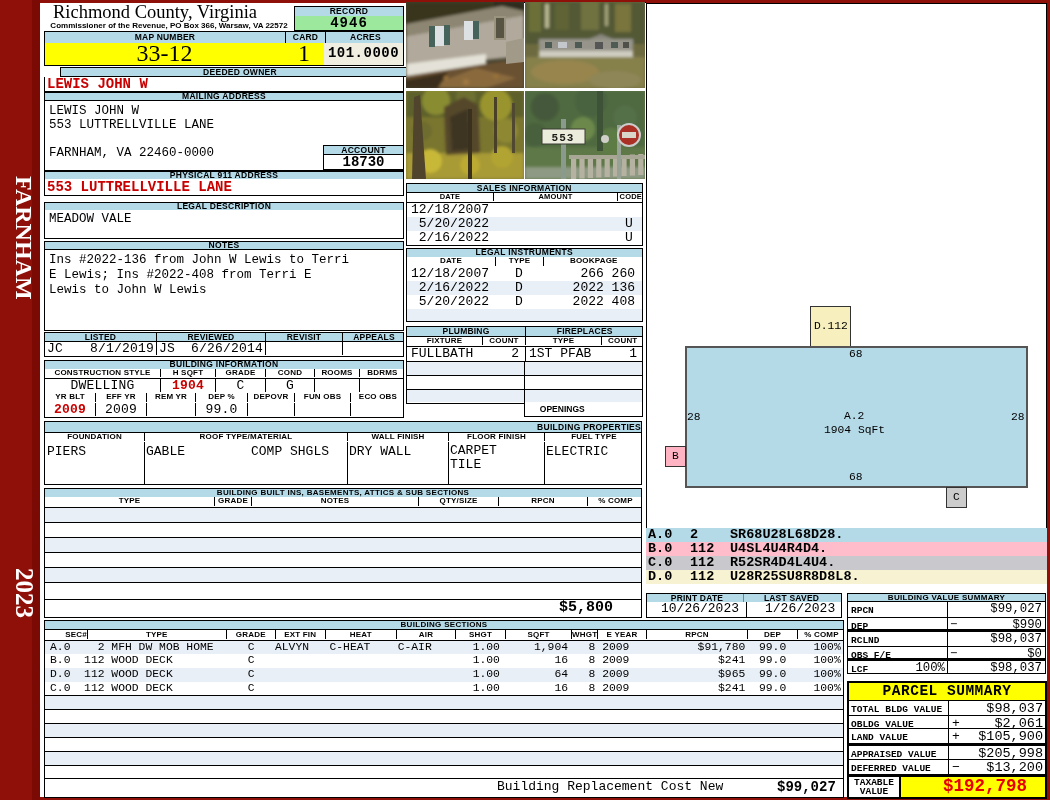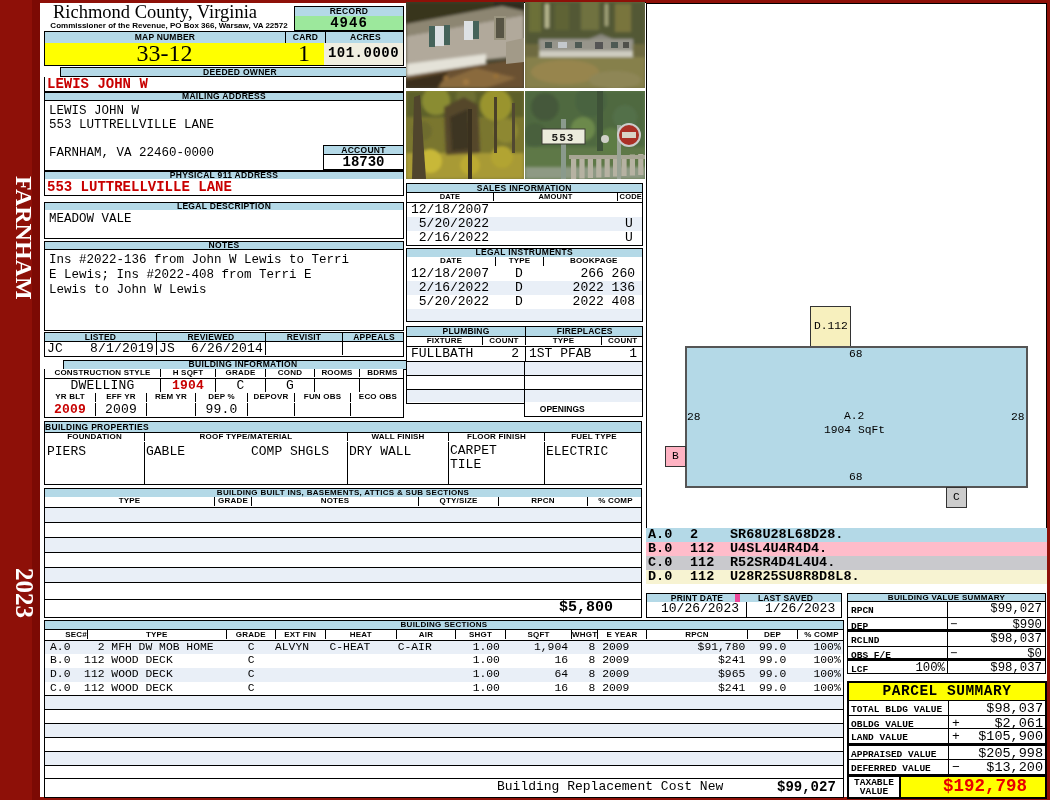--- a/index.html
+++ b/index.html
@@ -52,21 +52,21 @@
         <span style="float:left;padding-left:2px">JC</span>
         <span style="float:right;padding-right:2px">8/1/2019</span>
       </div>
       <div style="position:absolute;left:111px;top:0;width:109px;height:13.5px;border-left:1px solid #000;text-align:left;line-height:13.5px;overflow:hidden">
         <span style="float:left;padding-left:2px">JS</span>
         <span style="float:right;padding-right:2px">6/26/2014</span>
       </div>
       <div style="position:absolute;left:220px;top:0;width:77px;height:13.5px;border-left:1px solid #000;text-align:left;line-height:13.5px;overflow:hidden"></div>
       <div style="position:absolute;left:297px;top:0;width:63px;height:13.5px;border-left:1px solid #000;text-align:left;line-height:13.5px;overflow:hidden"></div>
     </div>
-<div class="ab " style="left:44px;top:360px;width:360px;height:9.5px;background:#b4d9e7;border:1px solid #000;font:bold 8.5px 'Liberation Sans',sans-serif;text-align:center;line-height:7.5px;letter-spacing:.3px;margin-left:19px;">BUILDING INFORMATION</div>
+<div class="ab " style="left:44px;top:360px;width:360px;height:9.5px;background:#b4d9e7;border:1px solid #000;font:bold 8.5px 'Liberation Sans',sans-serif;text-align:center;line-height:7.5px;letter-spacing:.3px;">BUILDING INFORMATION</div>
 <div class="ab " style="left:44px;top:369px;width:360px;height:10px;background:#fff;border:1px solid #000;font:bold 8px 'Liberation Sans',sans-serif;letter-spacing:.2px;border-top:none">
       <div style="position:absolute;left:0px;top:0;width:115px;height:8px;text-align:center;line-height:8px;overflow:hidden">CONSTRUCTION STYLE</div>
       <div style="position:absolute;left:115px;top:0;width:55px;height:8px;border-left:1px solid #000;text-align:center;line-height:8px;overflow:hidden">H SQFT</div>
       <div style="position:absolute;left:170px;top:0;width:50px;height:8px;border-left:1px solid #000;text-align:center;line-height:8px;overflow:hidden">GRADE</div>
       <div style="position:absolute;left:220px;top:0;width:49px;height:8px;border-left:1px solid #000;text-align:center;line-height:8px;overflow:hidden">COND</div>
       <div style="position:absolute;left:269px;top:0;width:45px;height:8px;border-left:1px solid #000;text-align:center;line-height:8px;overflow:hidden">ROOMS</div>
       <div style="position:absolute;left:314px;top:0;width:46px;height:8px;border-left:1px solid #000;text-align:center;line-height:8px;overflow:hidden">BDRMS</div>
     </div>
 <div class="ab " style="left:44px;top:378.5px;width:360px;height:15px;background:#fff;border:1px solid #000;font:normal 13px 'Liberation Mono',monospace;letter-spacing:.2px;border-top:none">
       <div style="position:absolute;left:0px;top:0;width:115px;height:13px;text-align:center;line-height:13px;overflow:hidden">DWELLING</div>
@@ -87,21 +87,21 @@
     </div>
 <div class="ab " style="left:44px;top:403px;width:360px;height:15px;background:#fff;border:1px solid #000;font:normal 13px 'Liberation Mono',monospace;letter-spacing:.2px;border-top:none">
       <div style="position:absolute;left:0px;top:0;width:50px;height:13px;text-align:center;line-height:13px;overflow:hidden"><span style="color:#c80000;font-weight:bold">2009</span></div>
       <div style="position:absolute;left:50px;top:0;width:51px;height:13px;border-left:1px solid #000;text-align:center;line-height:13px;overflow:hidden">2009</div>
       <div style="position:absolute;left:101px;top:0;width:49px;height:13px;border-left:1px solid #000;text-align:center;line-height:13px;overflow:hidden"></div>
       <div style="position:absolute;left:150px;top:0;width:52px;height:13px;border-left:1px solid #000;text-align:center;line-height:13px;overflow:hidden">99.0</div>
       <div style="position:absolute;left:202px;top:0;width:47px;height:13px;border-left:1px solid #000;text-align:center;line-height:13px;overflow:hidden"></div>
       <div style="position:absolute;left:249px;top:0;width:56px;height:13px;border-left:1px solid #000;text-align:center;line-height:13px;overflow:hidden"></div>
       <div style="position:absolute;left:305px;top:0;width:55px;height:13px;border-left:1px solid #000;text-align:center;line-height:13px;overflow:hidden"></div>
     </div>
-<div class="ab " style="left:44px;top:420.5px;width:598px;height:12px;background:#b4d9e7;border:1px solid #000;font:bold 8.5px 'Liberation Sans',sans-serif;text-align:left;line-height:10px;letter-spacing:.3px;">BUILDING PROPERTIES</div>
+<div class="ab " style="left:44px;top:420.5px;width:598px;height:12px;background:#b4d9e7;border:1px solid #000;font:bold 8.5px 'Liberation Sans',sans-serif;text-align:right;line-height:10px;letter-spacing:.3px;">BUILDING PROPERTIES</div>
 <div class="ab " style="left:44px;top:432.5px;width:598px;height:10.5px;background:#fff;border:1px solid #000;font:bold 8px 'Liberation Sans',sans-serif;letter-spacing:.2px;border-top:none">
       <div style="position:absolute;left:0px;top:0;width:99px;height:8.5px;text-align:center;line-height:8.5px;overflow:hidden">FOUNDATION</div>
       <div style="position:absolute;left:99px;top:0;width:203px;height:8.5px;border-left:1px solid #000;text-align:center;line-height:8.5px;overflow:hidden">ROOF TYPE/MATERIAL</div>
       <div style="position:absolute;left:302px;top:0;width:101px;height:8.5px;border-left:1px solid #000;text-align:center;line-height:8.5px;overflow:hidden">WALL FINISH</div>
       <div style="position:absolute;left:403px;top:0;width:96px;height:8.5px;border-left:1px solid #000;text-align:center;line-height:8.5px;overflow:hidden">FLOOR FINISH</div>
       <div style="position:absolute;left:499px;top:0;width:99px;height:8.5px;border-left:1px solid #000;text-align:center;line-height:8.5px;overflow:hidden">FUEL TYPE</div>
     </div>
 <div class="ab " style="left:44px;top:487.5px;width:598px;height:10px;background:#b4d9e7;border:1px solid #000;font:bold 8px 'Liberation Sans',sans-serif;text-align:center;line-height:8px;letter-spacing:.3px;">BUILDING BUILT INS, BASEMENTS, ATTICS &amp; SUB SECTIONS</div>
 <div class="ab " style="left:44px;top:442px;width:598px;height:43px;background:#fff;border:1px solid #000;border-top:none;font:13px 'Liberation Mono',monospace">
       <div style="position:absolute;left:99px;top:0;bottom:0;width:1px;background:#000"></div>
@@ -343,21 +343,21 @@
       <span style="position:absolute;left:44px">112</span>
       <span style="position:absolute;left:84px">R52SR4D4L4U4.</span>
     </div>
 <div class="ab " style="left:646px;top:570px;width:401px;height:14px;background:#f7f3d2;font:bold 13.5px 'Liberation Mono',monospace;line-height:13.5px">
       <span style="position:absolute;left:2px">D.0</span>
       <span style="position:absolute;left:44px">112</span>
       <span style="position:absolute;left:84px">U28R25SU8R8D8L8.</span>
     </div>
 <div class="ab " style="left:646px;top:592.5px;width:196px;height:10px;background:#b4d9e7;border:1px solid #000;font:bold 8.5px 'Liberation Sans',sans-serif;letter-spacing:.2px;">
       <div style="position:absolute;left:0px;top:0;width:100px;height:8px;text-align:center;line-height:8px;overflow:hidden">PRINT DATE</div>
-      <div style="position:absolute;left:88px;top:0;width:96px;height:8px;border-left:5px solid #ec4899;text-align:center;line-height:8px;overflow:hidden">LAST SAVED</div>
+      <div style="position:absolute;left:96px;top:0;width:96px;height:8px;border-left:1px solid #ec4899;text-align:center;line-height:8px;overflow:hidden">LAST SAVED</div>
     </div>
 <div class="ab " style="left:646px;top:602px;width:196px;height:15.5px;background:#fff;border:1px solid #000;border-top:none;font:13px 'Liberation Mono',monospace;line-height:14px">
       <span style="position:absolute;left:14px">10/26/2023</span>
       <span style="position:absolute;left:118px">1/26/2023</span>
       <div style="position:absolute;left:99px;top:0;bottom:0;width:1px;background:#000"></div>
     </div>
 <div class="ab " style="left:847px;top:592.5px;width:199px;height:9.5px;background:#b4d9e7;border:1px solid #000;font:bold 8px 'Liberation Sans',sans-serif;text-align:center;line-height:7.5px;letter-spacing:.3px;">BUILDING VALUE SUMMARY</div>
 <div class="ab " style="left:847px;top:602px;width:199px;height:15.5px;background:#fff;border:1px solid #000;border-top:none;border-bottom-width:1px;line-height:12.5px">
       <span style="position:absolute;left:3px;top:3px;font:bold 9.5px 'Liberation Mono',monospace">RPCN</span>
       <div style="position:absolute;left:99px;top:0;bottom:0;width:1px;background:#000"></div>

